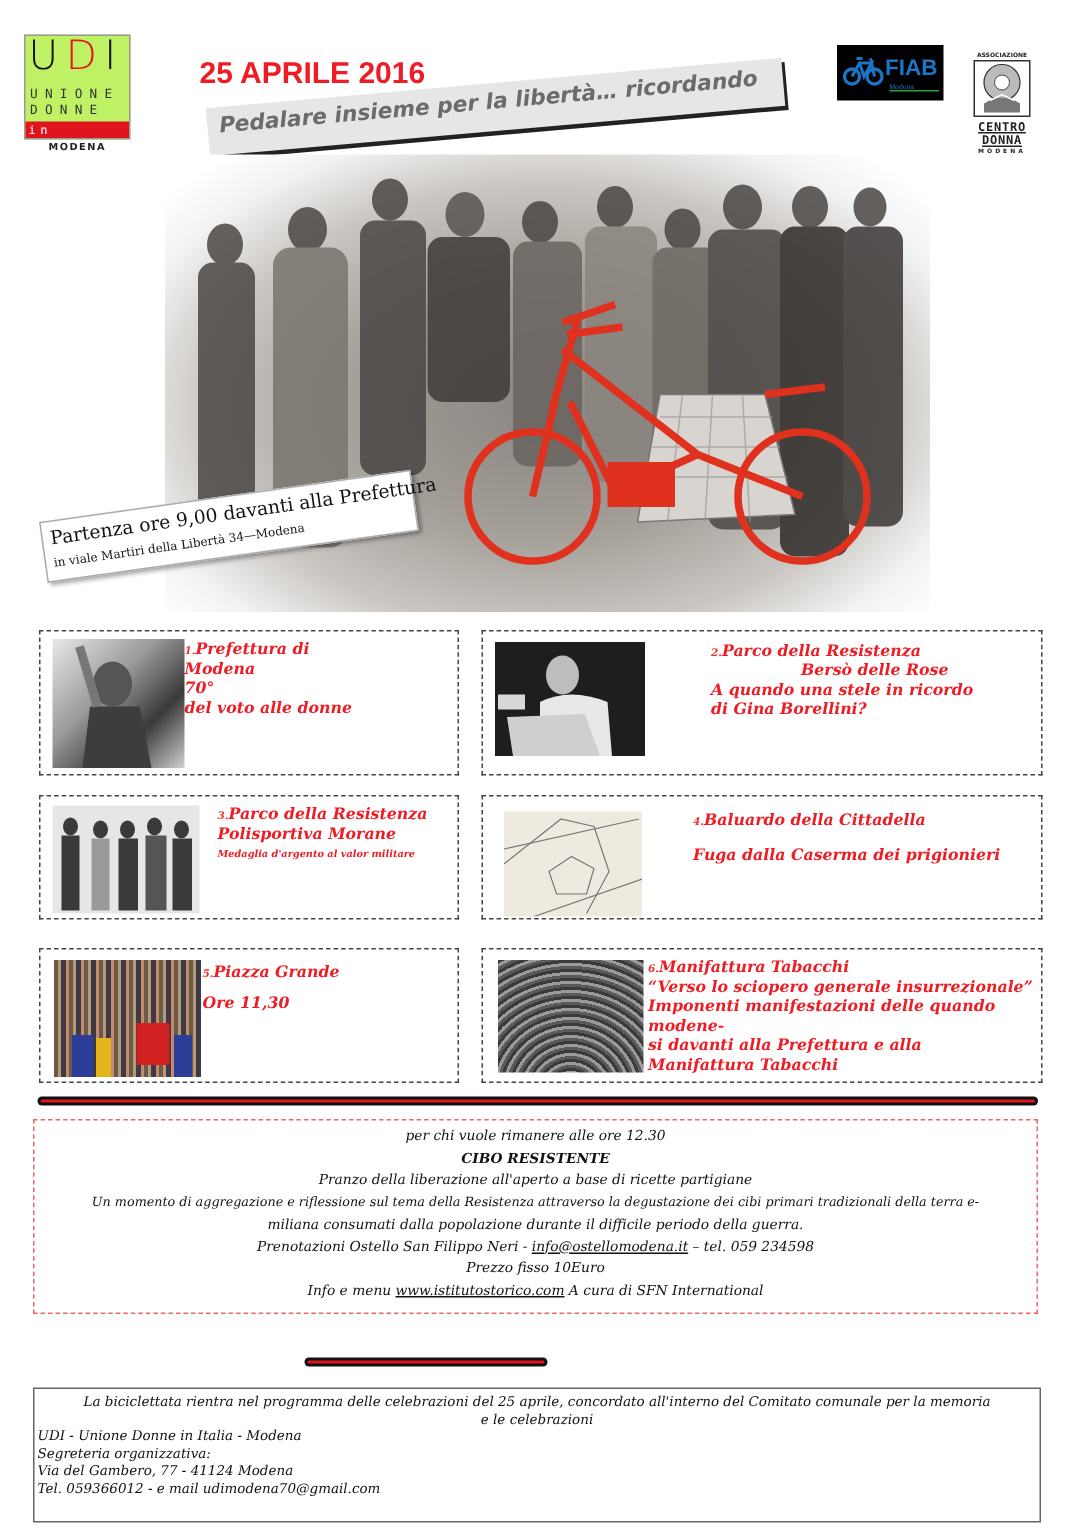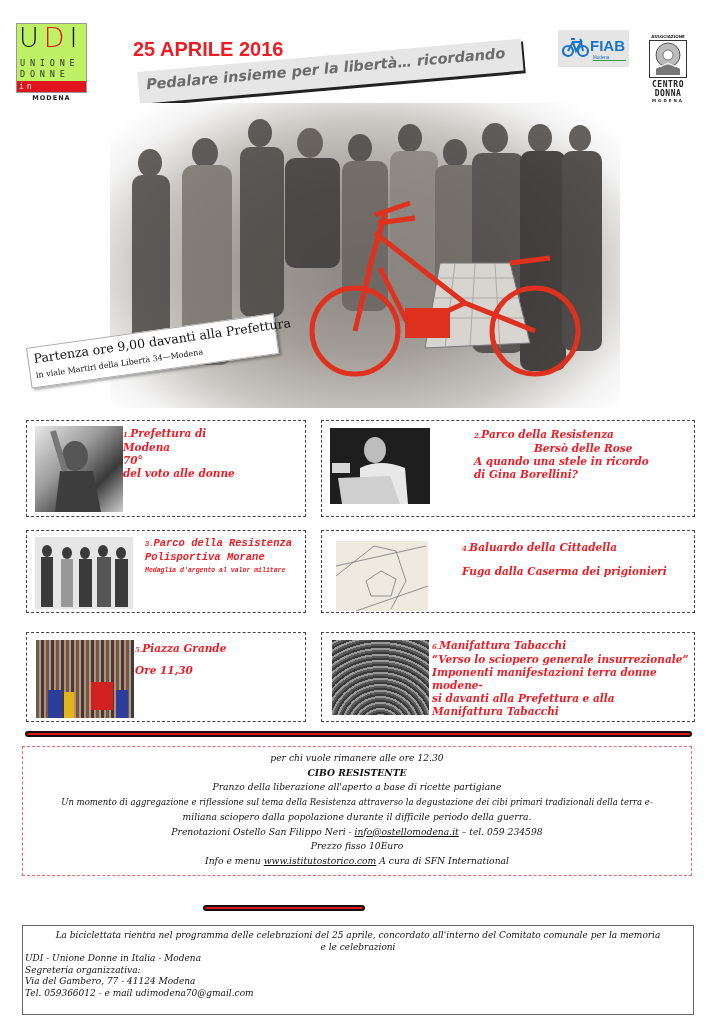--- a/index.html
+++ b/index.html
@@ -14,29 +14,29 @@
     .udi-s1 { top: 34px; }
     .udi-s2 { top: 45px; }
     .udi-bar { position: absolute; left: 0; top: 57px; width: 69px; height: 11px; background: #e0141d; color: #fff; font-family: "DejaVu Sans Mono", monospace; font-size: 8px; letter-spacing: 3px; line-height: 11px; padding-left: 2px; }
     .udi-mod { position: absolute; left: 16px; top: 94px; width: 71px; text-align: center; font-family: "DejaVu Sans", sans-serif; font-size: 6.5px; font-weight: bold; letter-spacing: 1px; color: #222; }
 
     .date-title { position: absolute; left: 133px; top: 38px; font-family: "Liberation Sans", sans-serif; font-weight: bold; font-size: 20px; color: #ee1c24; }
 
     .subtitle-strip { position: absolute; left: 140px; top: 72px; width: 385px; height: 32px; background: #e6e6e6; transform: rotate(-5deg); transform-origin: left bottom; box-shadow: 2px 3px 0 #222; }
     .subtitle-text { position: absolute; left: 8px; top: 5px; font-family: "DejaVu Sans", sans-serif; font-style: italic; font-weight: bold; font-size: 14.5px; color: #6b6b6b; white-space: nowrap; }
 
-    .fiab-logo { position: absolute; left: 558px; top: 30px; width: 71px; height: 37px; background: #e5e5e5; }
+    .fiab-logo { position: absolute; left: 558px; top: 30px; width: 71px; height: 37px; background: #000000; }
     .fiab-bike { position: absolute; left: 4px; top: 6px; }
     .fiab-text { position: absolute; left: 32px; top: 7px; font-family: "Liberation Sans", sans-serif; font-weight: bold; font-size: 15px; color: #1a75c8; }
     .fiab-sub { position: absolute; left: 35px; top: 25px; font-family: "Liberation Sans", sans-serif; font-size: 4.5px; color: #1a75c8; border-bottom: 1px solid #2aa24a; width: 33px; }
 
     .cdd-logo { position: absolute; left: 648px; top: 34px; width: 40px; height: 68px; }
     .cdd-assoc { font-family: "DejaVu Sans", sans-serif; font-size: 4px; font-weight: bold; text-align: center; color: #222; }
     .cdd-tree { width: 38px; height: 38px; border: 1px solid #333; margin: 1px auto 2px auto; background: #fff; }
-    .cdd-centro, .cdd-donna { font-family: "DejaVu Sans Mono", monospace; font-weight: bold; font-size: 8px; text-align: center; color: #222; letter-spacing: 0.5px; line-height: 9px; }
+    .cdd-centro, .cdd-donna { font-family: "DejaVu Sans Mono", monospace; font-weight: bold; font-size: 8px; text-align: center; color: #222; letter-spacing: 0.5px; line-height: 9px; text-decoration: underline; }
     .cdd-modena { font-family: "DejaVu Sans", sans-serif; font-size: 4px; font-weight: bold; text-align: center; color: #222; letter-spacing: 2px; }
 
     
     .hero { position: absolute; left: 110px; top: 103px; width: 510px; height: 305px; overflow: hidden;
       background: radial-gradient(ellipse at 50% 55%, #8a8580 0%, #a29d97 35%, #c9c5c0 62%, #f2f2f2 80%, #ffffff 92%); }
     .hero svg { position: absolute; left: 0; top: 0; }
 
     .departure-card { position: absolute; left: 26px; top: 348px; width: 250px; height: 41px; background: #fff; border: 1px solid #aaa; box-shadow: 2px 2px 3px rgba(0,0,0,0.35); transform: rotate(-8deg); transform-origin: left top; }
     .departure-main { position: absolute; left: 5px; top: 3px; font-family: "DejaVu Serif", serif; font-size: 12.5px; color: #111; white-space: nowrap; }
     .departure-sub { position: absolute; left: 5px; top: 23px; font-family: "DejaVu Serif", serif; font-size: 8px; color: #111; white-space: nowrap; }
@@ -195,21 +195,21 @@
           <rect x="26" y="22" width="12" height="48" fill="#999"></rect>
           <ellipse cx="50" cy="16" rx="5" ry="6"></ellipse>
           <rect x="44" y="22" width="13" height="48"></rect>
           <ellipse cx="68" cy="14" rx="5" ry="6"></ellipse>
           <rect x="62" y="20" width="14" height="50" fill="#555"></rect>
           <ellipse cx="86" cy="16" rx="5" ry="6"></ellipse>
           <rect x="80" y="22" width="13" height="48"></rect>
         </g>
       </svg>
   </div>
-  <div class="stop-text" style="left:118px; top:6px; width:158px;font-family:Liberation Mono, monospace;">
+  <div class="stop-text" style="left:118px; top:6px; width:158px;">
     <div><span class="stop-num">3.</span><span>Parco della Resistenza</span></div>
     <div>Polisportiva Morane</div>
     <div class="small-red">Medaglia d'argento al valor militare</div>
   </div>
 </div>
 
 <div class="stop" style="left:321px; top:530px; width:374px; height:83px;">
   <div class="stop-photo" style="left:14px; top:10px; width:92px; height:70px; background:#eeeae0;">
     <svg width="92" height="70" viewBox="0 0 92 70">
         <g fill="none" stroke="#777" stroke-width="0.8">
@@ -240,35 +240,35 @@
     <div>Ore 11,30</div>
   </div>
 </div>
 
 <div class="stop" style="left:321px; top:632px; width:374px; height:90px;">
   <div class="stop-photo" style="left:10px; top:7px; width:97px; height:75px; background: repeating-radial-gradient(circle at 50% 120%, #5a5a5a 0 2px, #9a9a9a 2px 4px, #3a3a3a 4px 6px);">
   </div>
   <div class="stop-text" style="left:110px; top:6px; width:260px;">
     <div><span class="stop-num">6.</span><span>Manifattura Tabacchi</span></div>
     <div>“Verso lo sciopero generale insurrezionale”</div>
-    <div>Imponenti manifestazioni terra donne modene-</div>
+    <div>Imponenti manifestazioni delle quando modene-</div>
     <div>si davanti alla Prefettura e alla</div>
     <div>Manifattura Tabacchi</div>
   </div>
 </div>
 
 <div class="divider-red" style="left:26px; top:732px; width:665px;"></div>
 
 <div class="cibo-box">
   <div style="padding-top:4px;">
     <div class="cibo-line">per chi vuole rimanere alle ore  12.30</div>
     <div class="cibo-line bold">CIBO RESISTENTE</div>
     <div class="cibo-line">Pranzo della liberazione all'aperto a base di ricette partigiane</div>
     <div class="cibo-line" style="font-size:8.5px;">Un momento di aggregazione e riflessione sul tema della Resistenza attraverso la degustazione dei cibi primari tradizionali della terra e-</div>
-    <div class="cibo-line">miliana sciopero dalla popolazione durante il difficile periodo della guerra.</div>
+    <div class="cibo-line">miliana consumati dalla popolazione durante il difficile periodo della guerra.</div>
     <div class="cibo-line">
       <span>Prenotazioni Ostello San Filippo Neri - </span><a>info@ostellomodena.it</a><span> – tel. 059 234598</span>
     </div>
     <div class="cibo-line">Prezzo fisso 10Euro</div>
     <div class="cibo-line">
       <span>Info e menu </span><a>www.istitutostorico.com</a><span> A cura di SFN International</span>
     </div>
   </div>
 </div>
 

